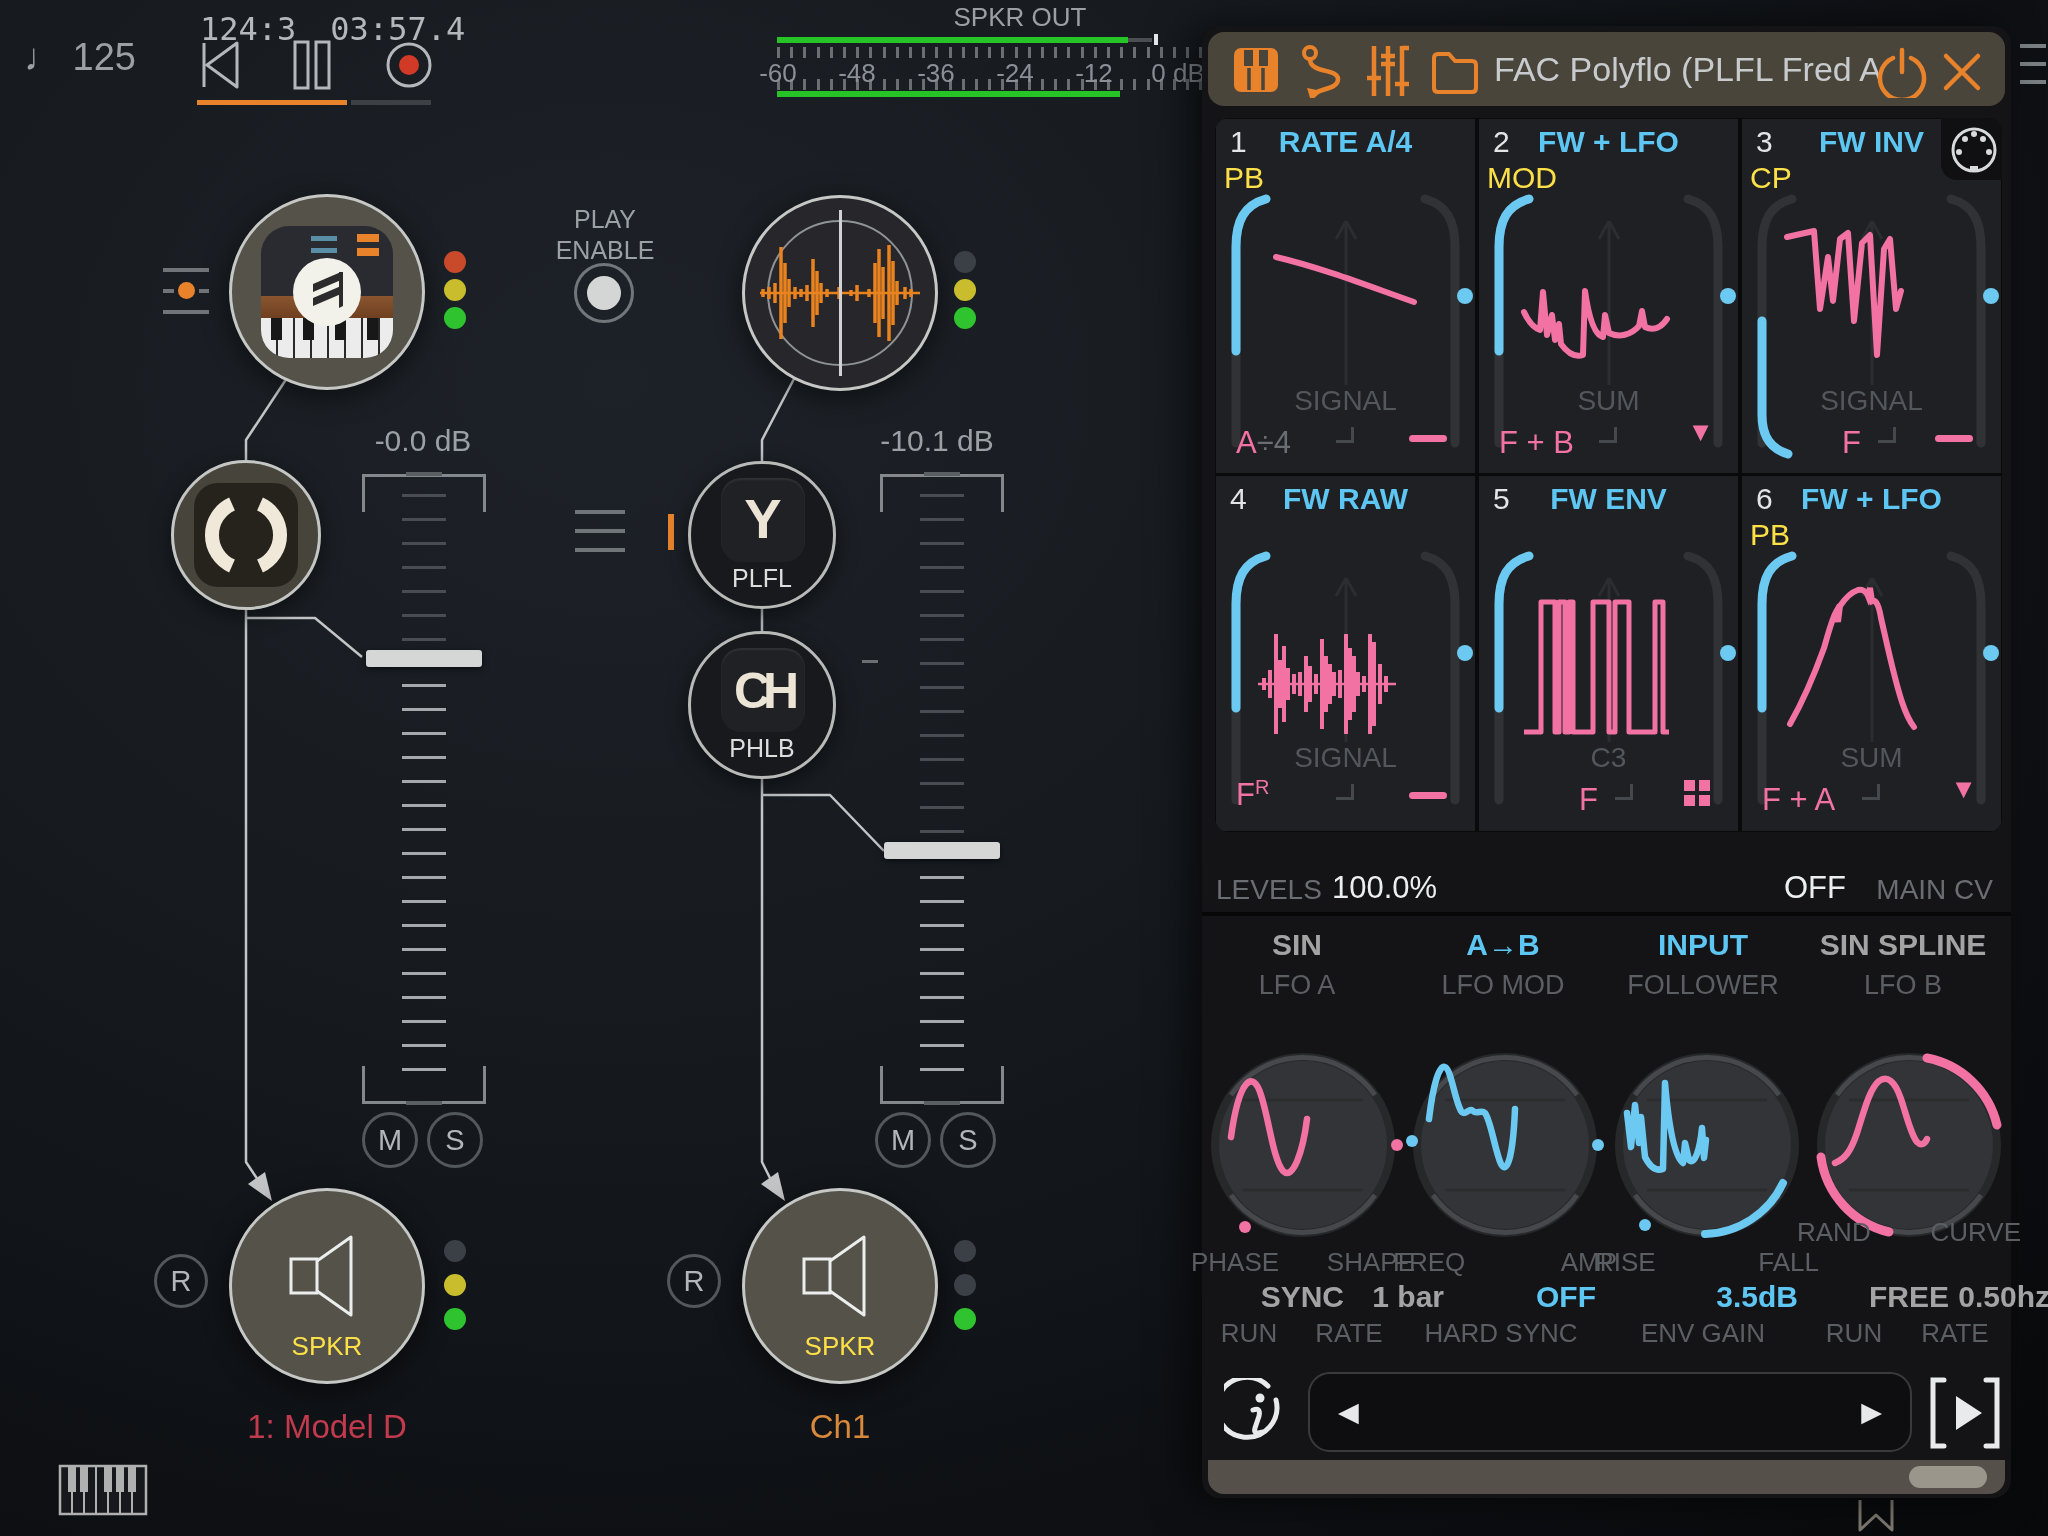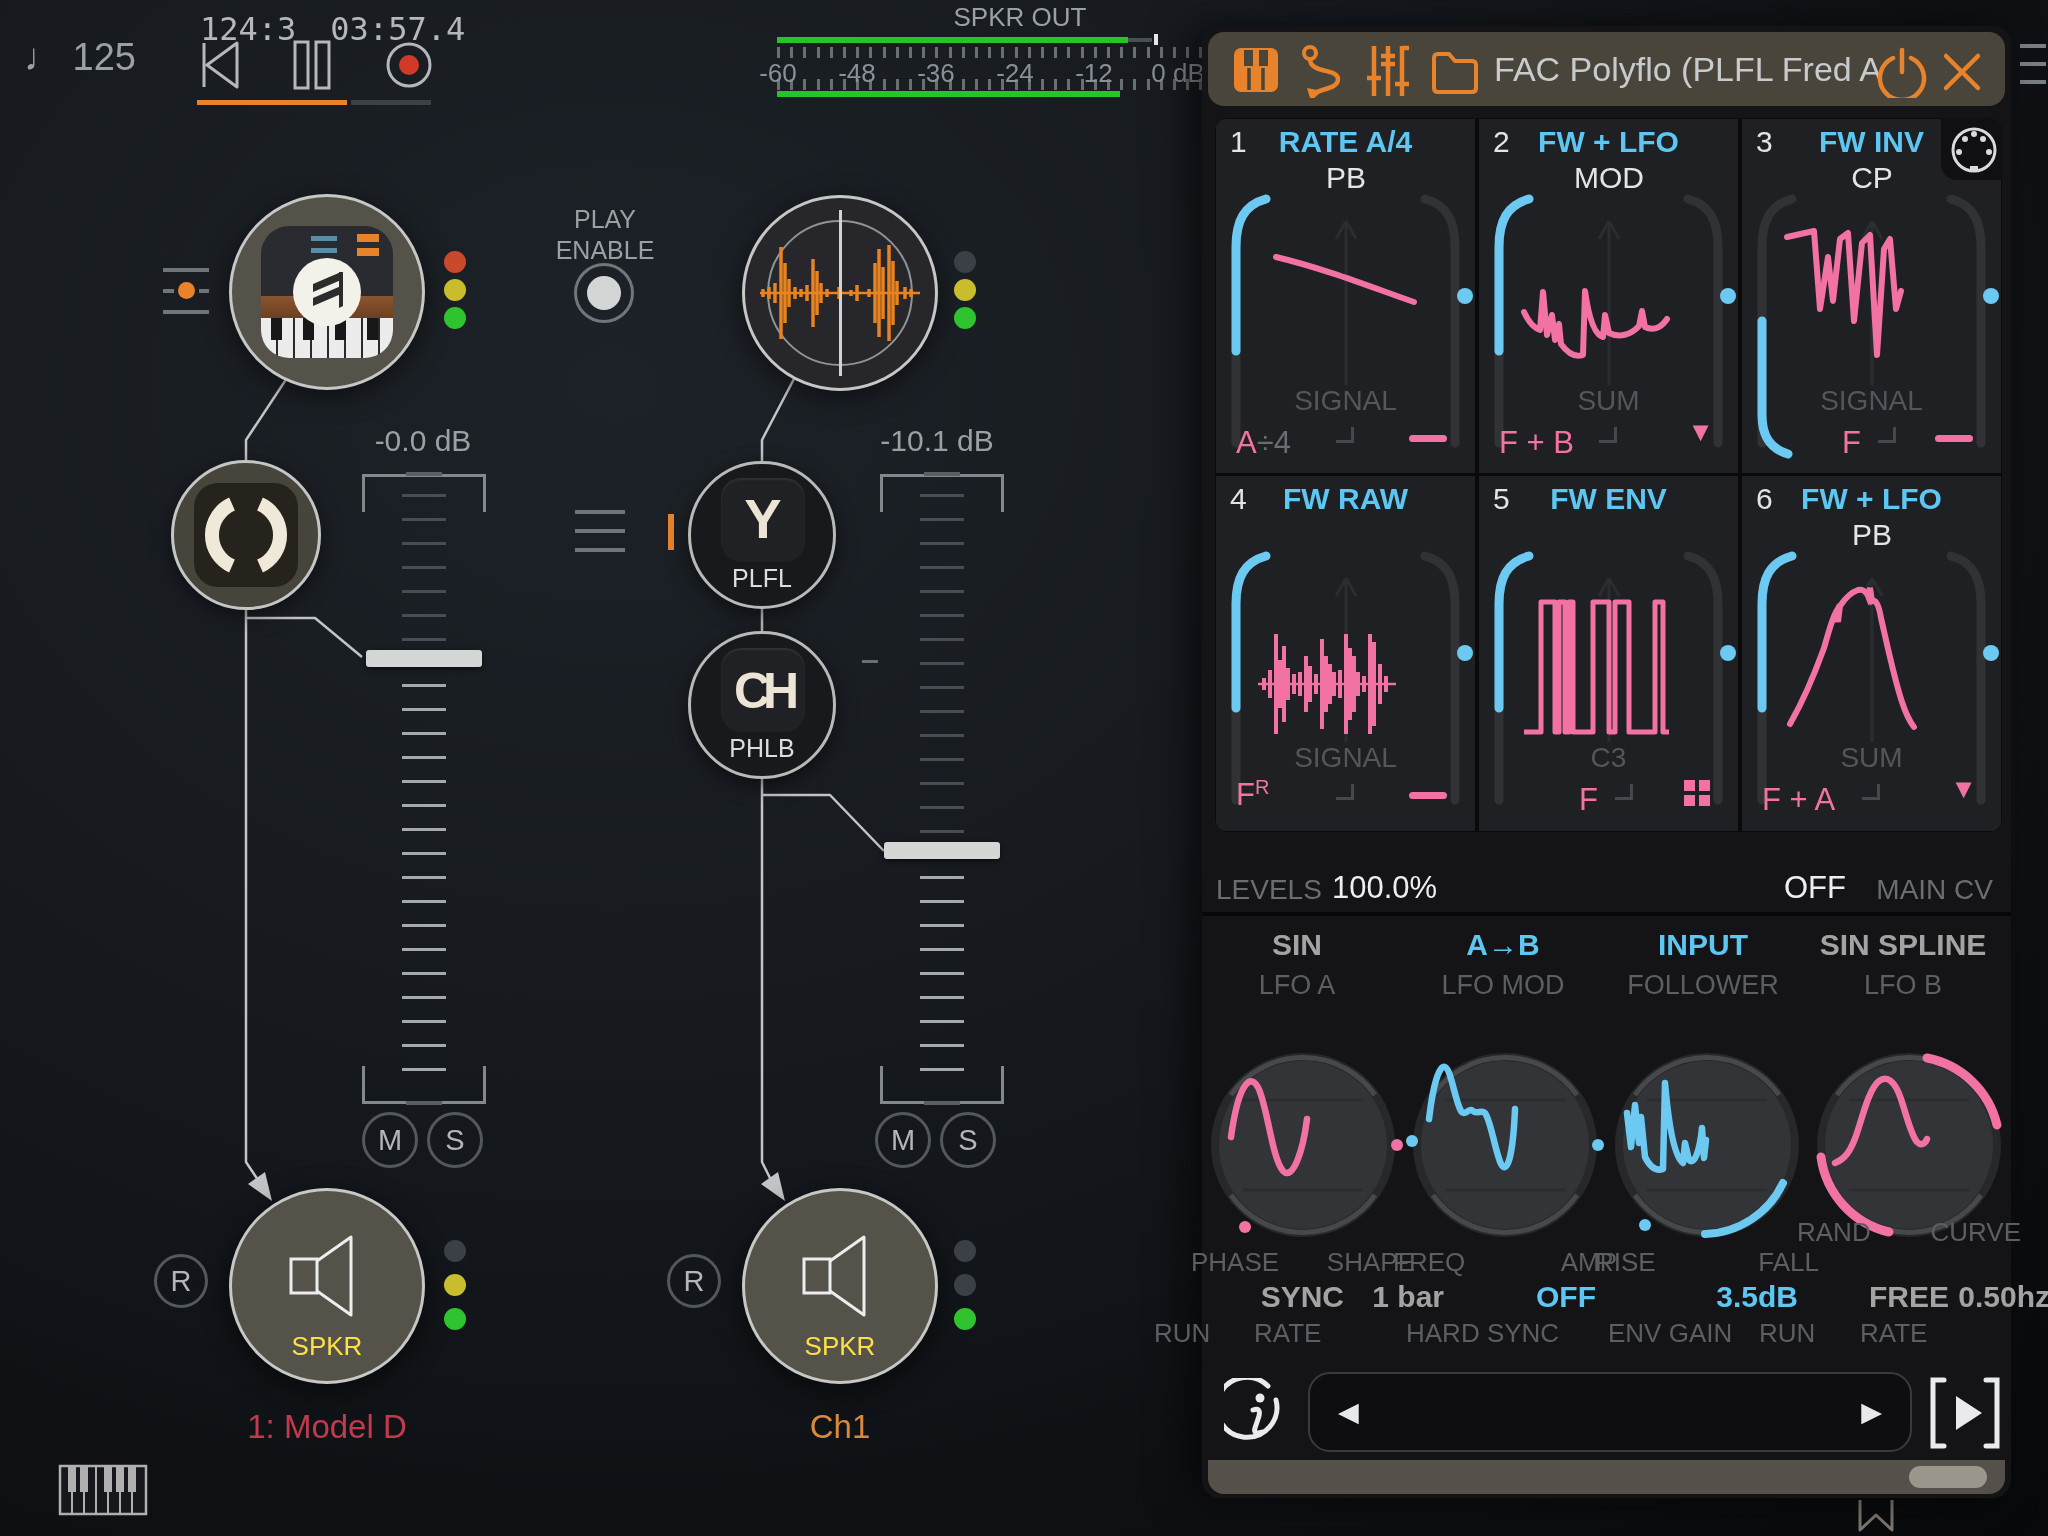--- a/index.html
+++ b/index.html
@@ -18,34 +18,34 @@
   .bignode{width:196px;height:196px;border-radius:50%;border:3px solid #c6c8c5;background:#55524a;box-sizing:border-box;box-shadow:0 6px 26px rgba(0,0,0,.55)}
   .fframe{border:3px solid #83888d;box-sizing:border-box;width:124px}
   .ticksA{width:44px;background:repeating-linear-gradient(180deg,#474d52 0 3px,transparent 3px 24px)}
   .ticksB{width:44px;background:repeating-linear-gradient(180deg,#a4a9ad 0 3px,transparent 3px 24px)}
   .handle{width:116px;height:17px;background:#d5d7d7;border-radius:3px;box-shadow:0 2px 6px rgba(0,0,0,.6)}
   
   #panel{left:1202px;top:26px;width:809px;height:1472px;background:#141416;border-radius:18px;z-index:5;box-shadow:-14px 0 40px rgba(0,0,0,.6)}
   .slot{position:absolute;width:259px;height:354px;background:#1e2023}
   .snum{position:absolute;left:14px;top:6px;font-size:30px;color:#e2e4e6}
   .stitle{position:absolute;left:0;right:0;top:6px;text-align:center;font-size:30px;color:#5ec6f2;font-weight:bold}
-  .ssub{position:absolute;left:1px;right:0;top:42px;text-align:center;font-size:30px;color:#e5e5e5}
+  .ssub{position:absolute;left:8px;right:0;top:42px;font-size:30px;color:#fde047}
   .sbot{position:absolute;left:0;right:0;top:266px;text-align:center;font-size:28px;color:#53575b}
   .sval{position:absolute;left:20px;top:300px;font-size:31px;color:#f272a4}
   .sval .dim2{color:#6a6e72}
   .scorner{position:absolute;left:120px;top:308px;width:15px;height:13px;border-right:3px solid #45484c;border-bottom:3px solid #45484c}
   .sdash{position:absolute;right:28px;top:316px;width:38px;height:7px;border-radius:4px;background:#f272a4}
   .stri{position:absolute;right:24px;top:298px;font-size:27px;color:#f272a4}
   .ssq{position:absolute;right:28px;top:304px;width:26px;height:26px;display:grid;grid-template-columns:11px 11px;grid-template-rows:11px 11px;gap:4px}
   .ssq div{background:#f272a4}
   .sdot{position:absolute;right:2px;top:169px;width:16px;height:16px;border-radius:50%;background:#6cc9f1}
   .tabval{position:absolute;width:200px;text-align:center;font-size:30px;font-weight:bold}
   .tablab{position:absolute;width:200px;text-align:center;font-size:27px;color:#5b5f63}
   .pval{position:absolute;width:190px;text-align:right;font-size:30px;font-weight:bold}
-  .plab{position:absolute;width:190px;text-align:left;font-size:26px;color:#5b5f63}
+  .plab{position:absolute;width:190px;text-align:center;font-size:26px;color:#5b5f63}
   .klabs{position:absolute;width:224px;display:flex;justify-content:space-between;font-size:26px;color:#5b5f63}
   .hline{height:4px;background:#70757a}
 </style>
 </head>
 <body>
 
 <div class="a gray" style="left:24px;top:36px;font-size:38px"><span>♩</span> <span>125</span></div>
 
 <div class="a mono" style="left:200px;top:10px;font-size:32px;color:#b4b8bc;display:flex;gap:34px">
   <span>124:3</span>

